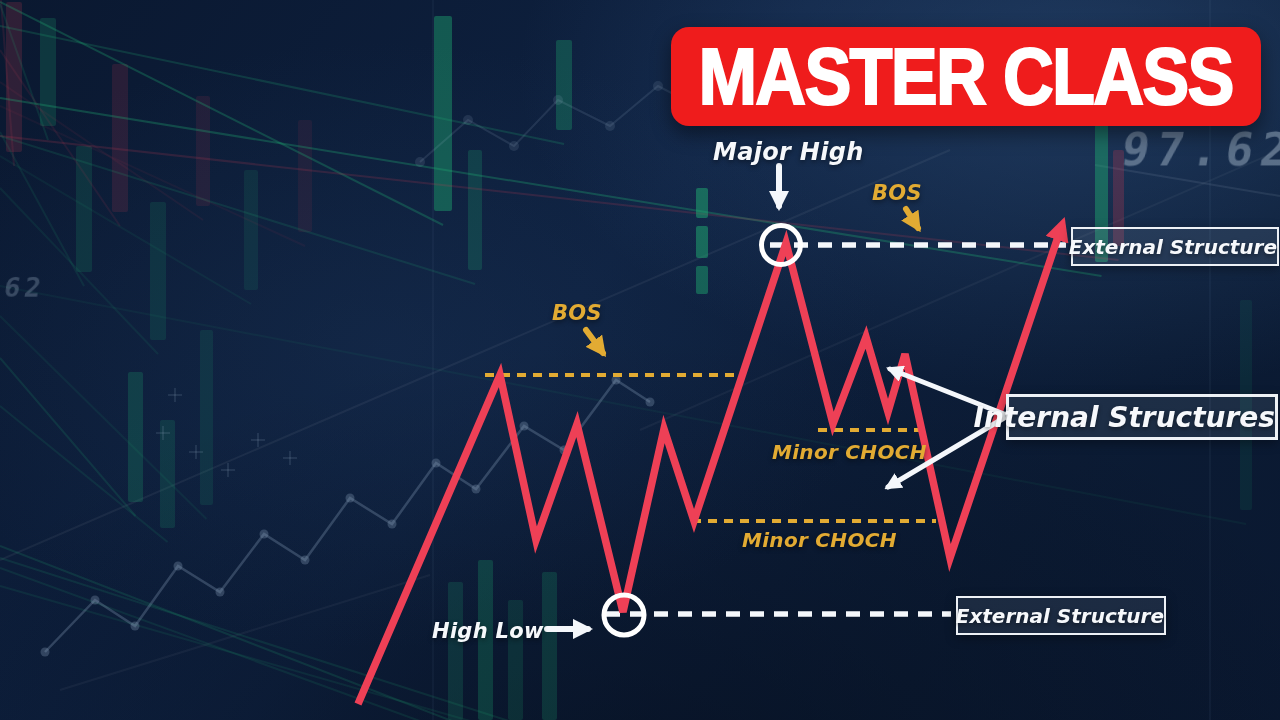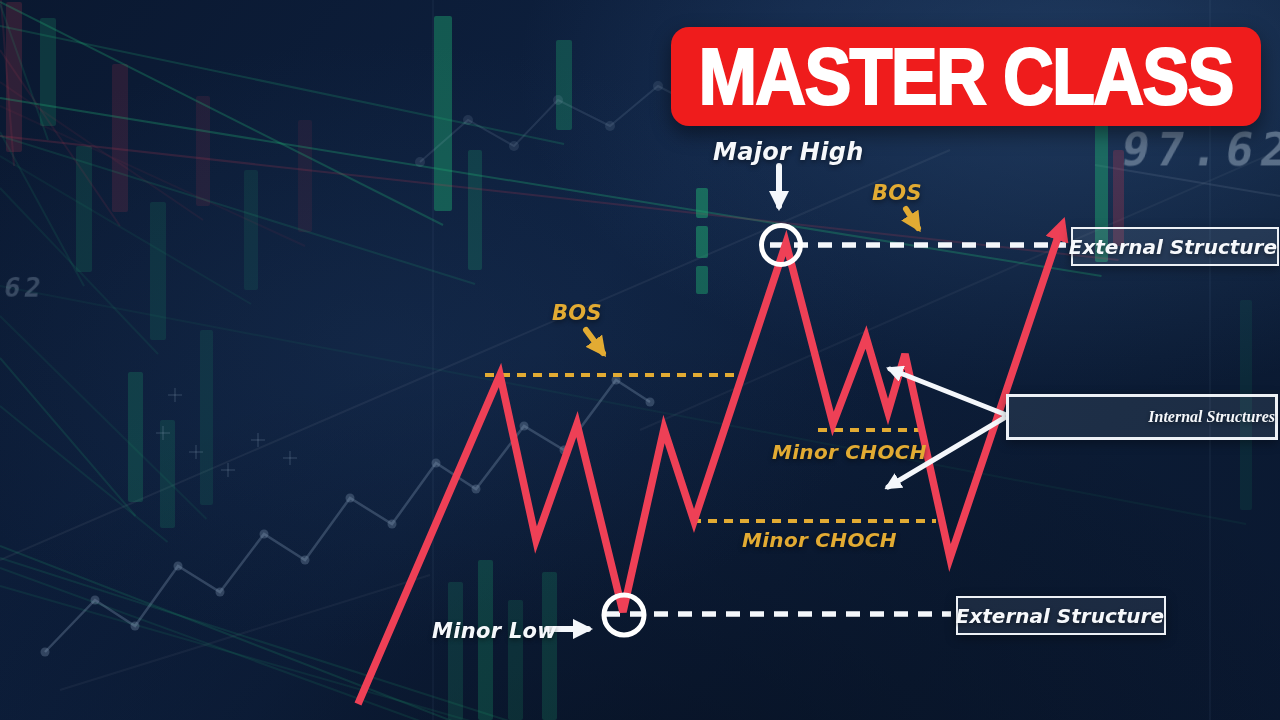--- a/index.html
+++ b/index.html
@@ -42,21 +42,21 @@
   .frame-box{position:absolute;z-index:6;display:flex;align-items:center;justify-content:flex-end;
     border:2.5px solid #edf1f6;background:rgba(200,218,240,.10);
     box-shadow:0 3px 10px rgba(0,0,0,.35);}
   .frame-box .hand-in{font-family:"DejaVu Sans","Liberation Sans",sans-serif;font-style:italic;
     font-weight:bold;color:#f6f8fb;text-shadow:0 2px 4px rgba(0,0,0,.4);white-space:nowrap;}
   .box-ext-top{left:1071px;top:227px;width:204px;height:35px;}
   .box-ext-top .hand-in{font-size:20px;}
   .box-ext-bottom{left:956px;top:596px;width:206px;height:35px;}
   .box-ext-bottom .hand-in{font-size:20px;}
   .box-internal{left:1006px;top:394px;width:266px;height:40px;border-width:3px;}
-  .box-internal .hand-in{font-size:16px;font-family:Liberation Serif, serif;}
+  .box-internal .hand-in{font-size:28px;}
   
   .lcd{position:absolute;z-index:1;font-family:"DejaVu Sans Mono","Liberation Mono",monospace;
     font-weight:bold;color:#93a6ba;transform:skewX(-9deg);filter:blur(.5px);}
   .lcd-main{left:1122px;top:122px;font-size:46px;letter-spacing:7px;opacity:.55;}
   .lcd-left{left:-16px;top:272px;font-size:27px;letter-spacing:4px;opacity:.33;}
 </style>
 </head>
 <body>
 
 <div class="stage">
@@ -190,21 +190,21 @@
       <line x1="906" y1="209" x2="918" y2="228" stroke="#e2ab33" stroke-width="6" stroke-linecap="round" marker-end="url(#ah-yellow)"></line>
       <line x1="1004" y1="414" x2="890" y2="369" stroke="#f4f7fb" stroke-width="5" stroke-linecap="round" marker-end="url(#ah-white)"></line>
       <line x1="1004" y1="418" x2="888" y2="487" stroke="#f4f7fb" stroke-width="5" stroke-linecap="round" marker-end="url(#ah-white)"></line>
     </svg>
 
   <div class="hand lbl-major-high">Major High</div>
   <div class="hand yellow lbl-bos-left">BOS</div>
   <div class="hand yellow lbl-bos-right">BOS</div>
   <div class="hand yellow lbl-minor-upper">Minor CHOCH</div>
   <div class="hand yellow lbl-minor-lower">Minor CHOCH</div>
-  <div class="hand lbl-major-low">Minor Low</div>
+  <div class="hand lbl-major-low">High Low</div>
 
   <div class="frame-box box-ext-top">
     <span class="hand-in">External Structure</span>
   </div>
   <div class="frame-box box-ext-bottom">
     <span class="hand-in">External Structure</span>
   </div>
   <div class="frame-box box-internal">
     <span class="hand-in">Internal Structures</span>
   </div>

